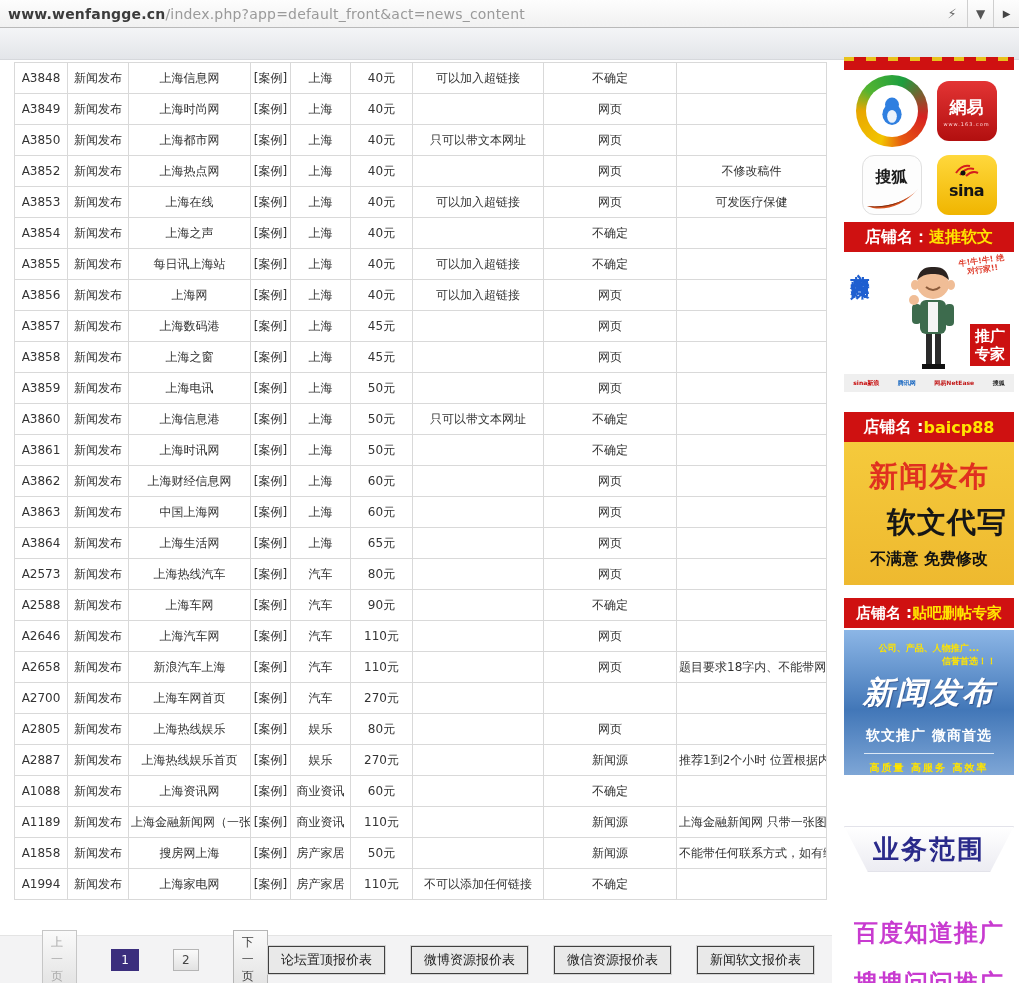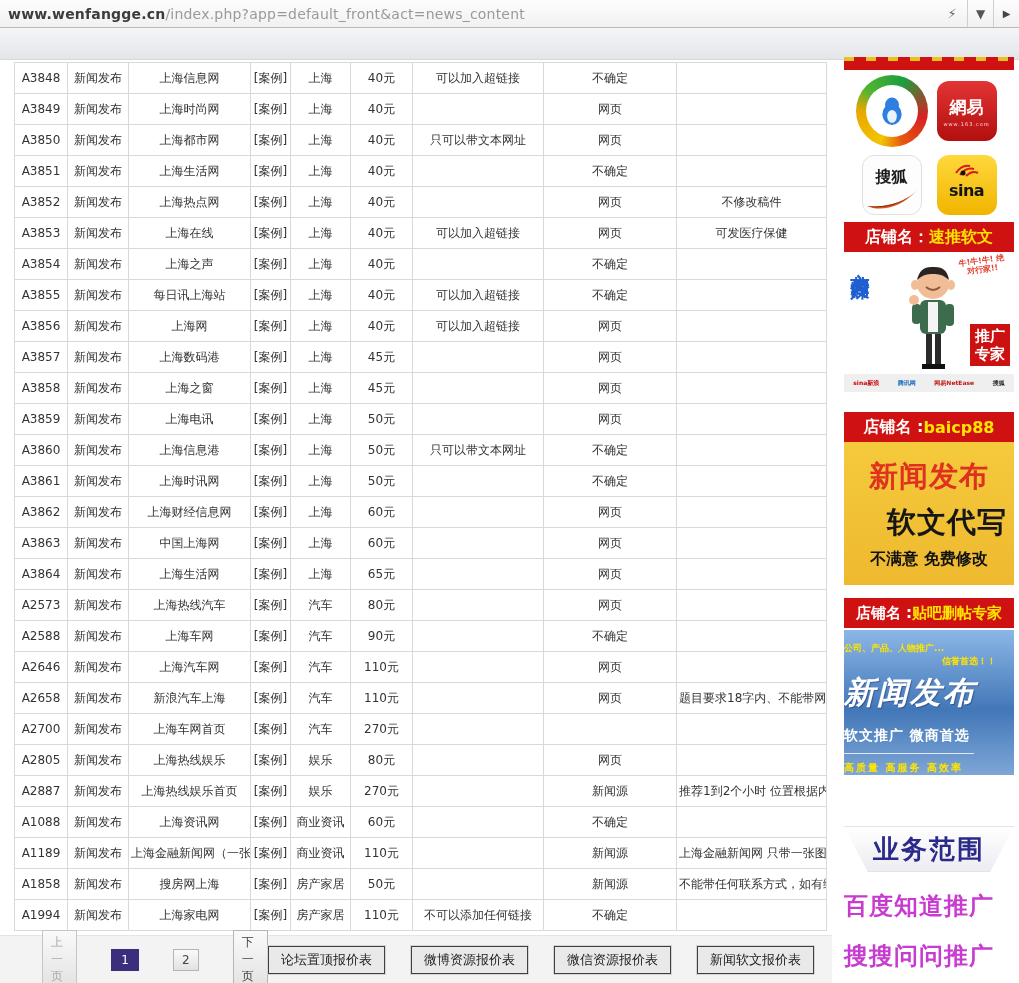--- a/index.html
+++ b/index.html
@@ -83,36 +83,36 @@
   .ad3-body { top:442px; height:143px; position:absolute; width:170px;
     background:linear-gradient(#f5ca3c,#eeb92f); display:flex; flex-direction:column;
     align-items:center; justify-content:center; gap:6px; }
   .ad3-l1 { color:#e03020; font-weight:bold; font-size:29px; letter-spacing:1px; }
   .ad3-l2 { color:#161616; font-weight:bold; font-size:29px; letter-spacing:1px;margin-left:36px; }
   .ad3-l3 { color:#111; font-weight:bold; font-size:16px; }
 
   .ad4-banner { top:598px; position:absolute; width:170px; font-size:15px; }
   .ad4-body { top:630px; height:145px; position:absolute; width:170px;
     background:linear-gradient(180deg,#8cb6e6,#4277b8 55%,#7ea6d6);
-    display:flex; flex-direction:column; padding-top:12px; }
+    display:flex; flex-direction:column; align-items:center; padding-top:12px; }
   .ad4-s1 { color:#ffe400; font-weight:bold; font-size:9px; }
   .ad4-s2 { color:#ffe400; font-weight:bold; font-size:9px; align-self:flex-end; margin-right:18px; }
   .ad4-big { color:#fff; font-weight:bold; font-style:italic; font-size:31px; margin-top:4px;
     letter-spacing:2px; text-shadow:1px 1px 1px rgba(0,0,50,.3); }
   .ad4-s3 { color:#fff; font-weight:bold; font-size:14px; margin-top:13px; letter-spacing:1px; }
   .ad4-div { width:130px; border-top:1px solid #dce8f5; margin-top:8px; }
   .ad4-s4 { color:#ffe400; font-weight:bold; font-size:10px; margin-top:7px; letter-spacing:2px; }
 
   .biz-header { top:826px; position:absolute; width:170px; height:46px;
     display:flex; align-items:center; justify-content:center;
     background:linear-gradient(#ffffff,#ececf2); clip-path:polygon(0 0,100% 0,86% 100%,14% 100%);
     border:1px solid #e3e3ea; }
   .biz-header span { color:#2a2a8a; font-weight:bold; font-size:26px; letter-spacing:2px; }
-  .biz-item { position:absolute; width:170px; text-align:left; color:#c83bd0;
-    font-weight:bold; font-size:24px; letter-spacing:1px; }
+  .biz-item { position:absolute; width:170px; text-align:center; color:#c83bd0;
+    font-weight:bold; font-size:24px; letter-spacing:1px;margin-top:27px; }
   .biz-item.i1 { top:890px; }
   .biz-item.i2 { top:940px; }
 </style>
 </head>
 <body>
 
 <div class="addressbar">
   <div class="url">
     <span class="domain">www.wenfangge.cn</span><span class="path">/index.php?app=default_front&amp;act=news_content</span>
   </div>
@@ -163,31 +163,20 @@
         </tr>
         <tr>
           <td>A3850</td>
           <td>新闻发布</td>
           <td>上海都市网</td>
           <td>[案例]</td>
           <td>上海</td>
           <td>40元</td>
           <td>只可以带文本网址</td>
           <td>网页</td>
-          <td class="col-remark"></td>
-        </tr>
-        <tr>
-          <td>A3851</td>
-          <td>新闻发布</td>
-          <td>上海生活网</td>
-          <td>[案例]</td>
-          <td>上海</td>
-          <td>40元</td>
-          <td></td>
-          <td>不确定</td>
           <td class="col-remark"></td>
         </tr>
         <tr>
           <td>A3852</td>
           <td>新闻发布</td>
           <td>上海热点网</td>
           <td>[案例]</td>
           <td>上海</td>
           <td>40元</td>
           <td></td>

